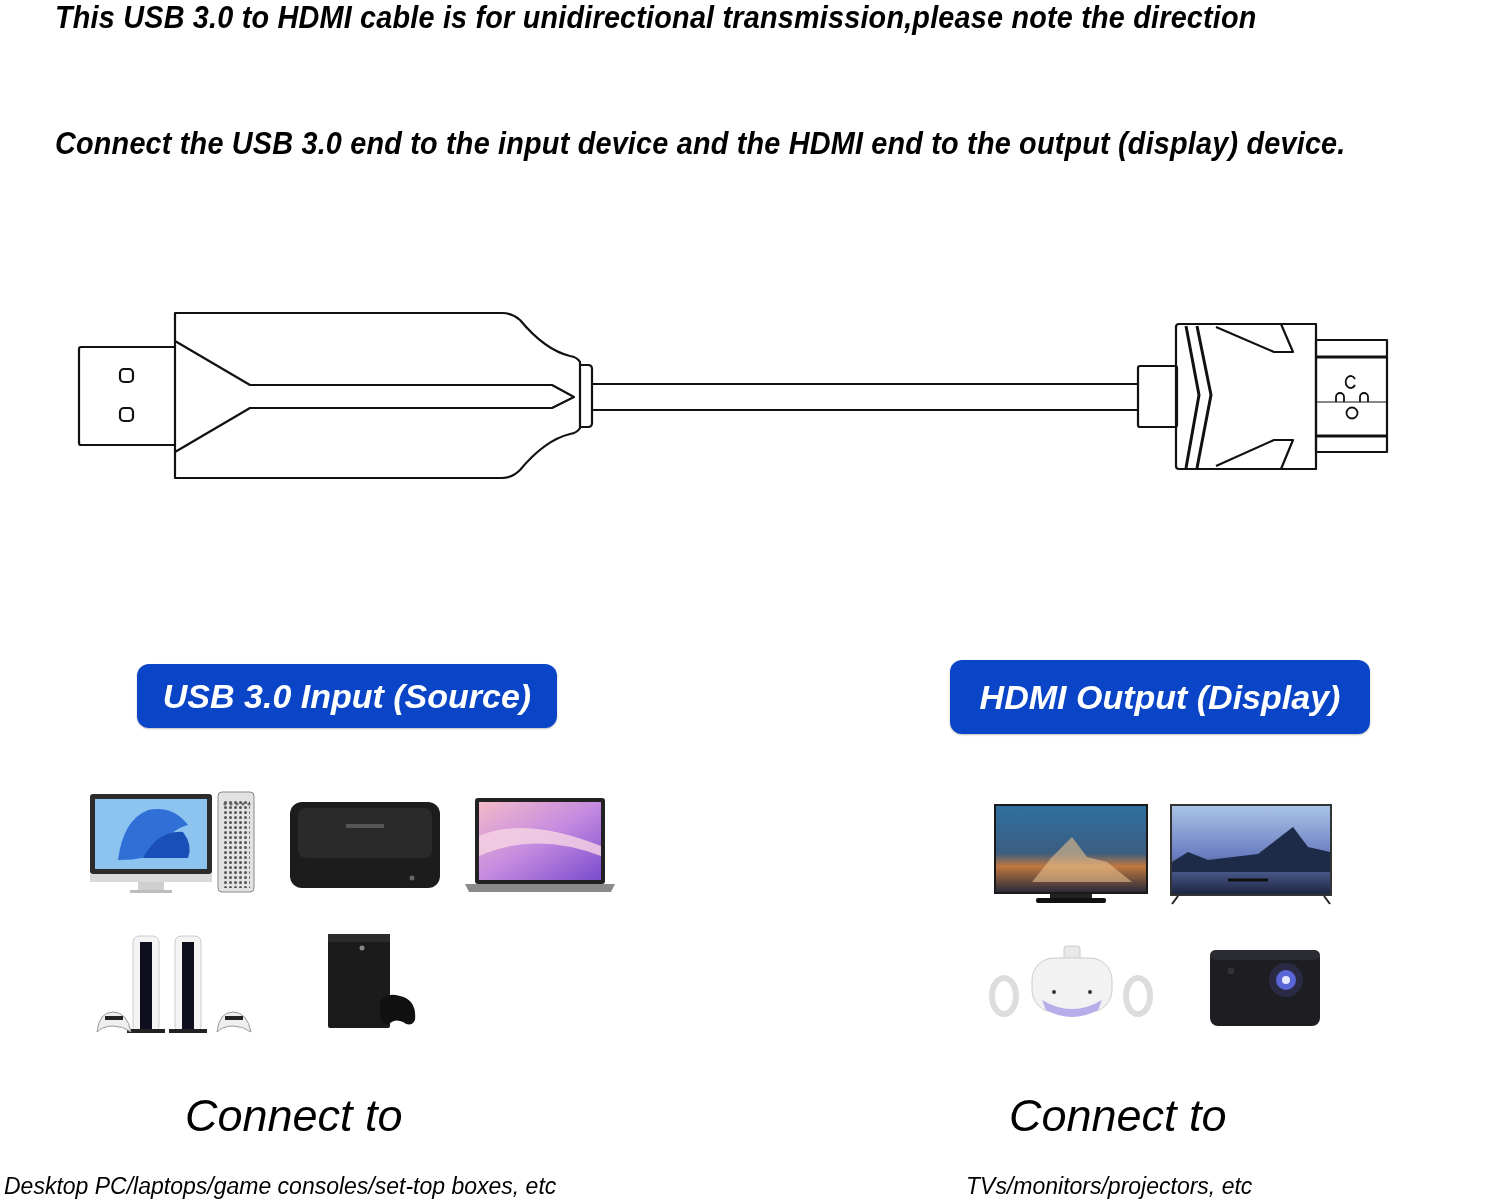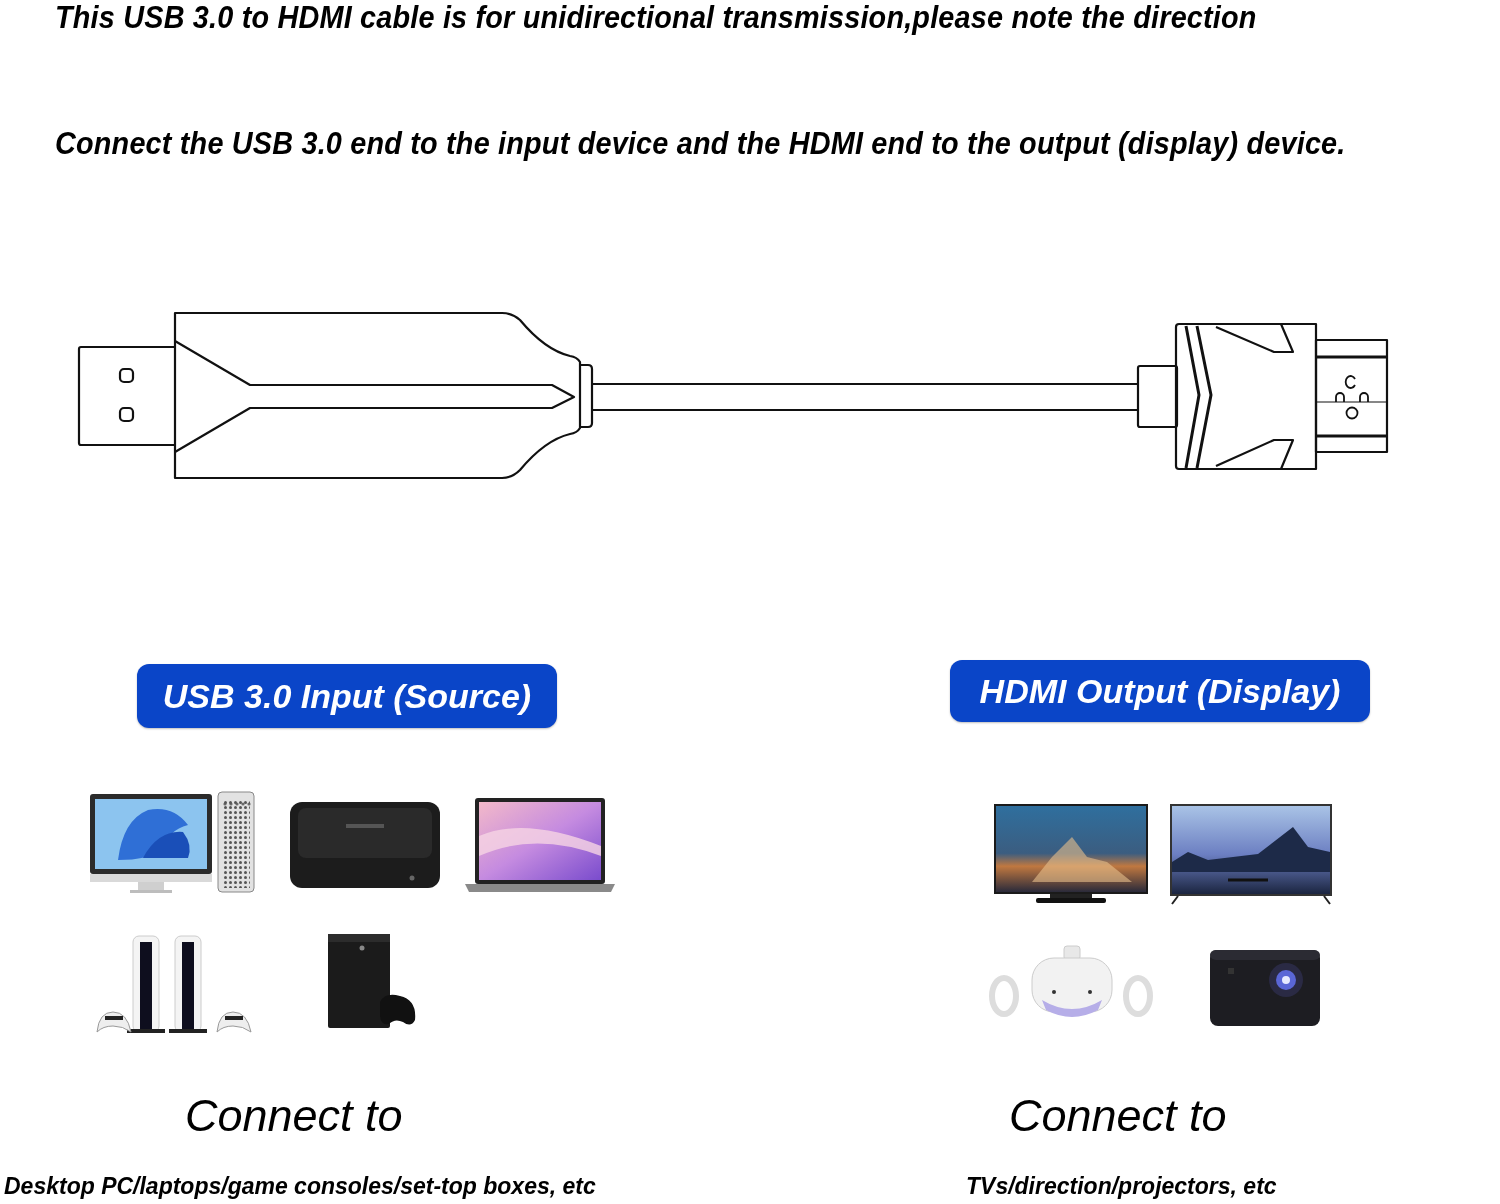--- a/index.html
+++ b/index.html
@@ -5,21 +5,21 @@
     html, body { margin: 0; padding: 0; background: #ffffff; }
     body { width: 1500px; height: 1204px; position: relative; overflow: hidden;
            font-family: "Liberation Sans", sans-serif; color: #000; }
     .abs { position: absolute; }
     .headline { font-weight: bold; font-style: italic; font-size: 31px; white-space: nowrap;
                 letter-spacing: 0.2px; transform: scaleX(0.93); transform-origin: left top; }
     .badge { background: #0a45c8; color: #ffffff; font-weight: bold; font-style: italic;
              border-radius: 12px; display: flex; align-items: center; justify-content: center;
              font-size: 34px; white-space: nowrap; box-shadow: 0 1px 2px rgba(0,0,0,0.25); }
     .connect { font-weight: normal; font-style: italic; font-size: 45px; white-space: nowrap; }
-    .devices-caption { font-weight: bold; font-style: italic; font-size: 23px; white-space: nowrap; }
+    .devices-caption { font-weight: normal; font-style: italic; font-size: 23px; white-space: nowrap; }
     svg { display: block; }
     .device { position: absolute; }
   </style>
 </head>
 <body>
 
 <div class="abs headline" style="left:55px; top:0px;">This USB 3.0 to HDMI cable is for unidirectional transmission,please note the direction</div>
 <div class="abs headline" style="left:55px; top:126px;">Connect the USB 3.0 end to the input device and the HDMI end to the output (display) device.</div>
 
 <div class="abs" style="left:0; top:300px; width:1500px; height:200px;">
@@ -53,21 +53,21 @@
       <path d="M1336 402 L1336 397 A4 4 0 0 1 1344 397 L1344 402" stroke-width="1.8"></path>
       <path d="M1360 402 L1360 397 A4 4 0 0 1 1368 397 L1368 402" stroke-width="1.8"></path>
       <circle cx="1352" cy="413" r="5.5" stroke-width="1.8"></circle>
     </g>
   </svg>
 </div>
 
 <div class="abs badge" style="left:137px; top:664px; width:420px; height:64px;">
   <span>USB 3.0 Input (Source)</span>
 </div>
-<div class="abs badge" style="left:950px; top:660px; width:420px; height:62px;">
+<div class="abs badge" style="left:950px; top:660px; width:420px; height:74px;">
   <span>HDMI Output (Display)</span>
 </div>
 
 <div class="device" style="left:88px; top:790px;">
   <svg width="170" height="108" viewBox="0 0 170 108">
     <rect x="2" y="4" width="122" height="80" rx="3" fill="#2b2b2b"></rect>
     <rect x="7" y="9" width="112" height="70" fill="#8cc4ef"></rect>
     <path d="M30 70 Q35 30 60 20 Q85 15 100 35 Q80 40 75 60 Q60 70 30 70 Z" fill="#2f6fd6"></path>
     <path d="M55 68 Q70 40 95 42 Q105 55 100 68 Z" fill="#1a4fb8"></path>
     <rect x="2" y="84" width="122" height="8" fill="#d9d9d9"></rect>
@@ -194,13 +194,13 @@
     <circle cx="78" cy="34" r="10" fill="#5a66d6"></circle>
     <circle cx="78" cy="34" r="4" fill="#e6e9ff"></circle>
     <rect x="20" y="22" width="6" height="6" fill="#333"></rect>
   </svg>
 </div>
 
 <div class="abs connect" style="left:185px; top:1090px;">Connect to</div>
 <div class="abs connect" style="left:1009px; top:1090px;">Connect to</div>
 
 <div class="abs devices-caption" style="left:4px; top:1173px;">Desktop PC/laptops/game consoles/set-top boxes, etc</div>
-<div class="abs devices-caption" style="left:966px; top:1173px;">TVs/direction/projectors, etc</div>
+<div class="abs devices-caption" style="left:966px; top:1173px;">TVs/monitors/projectors, etc</div>
 
 </body></html>

